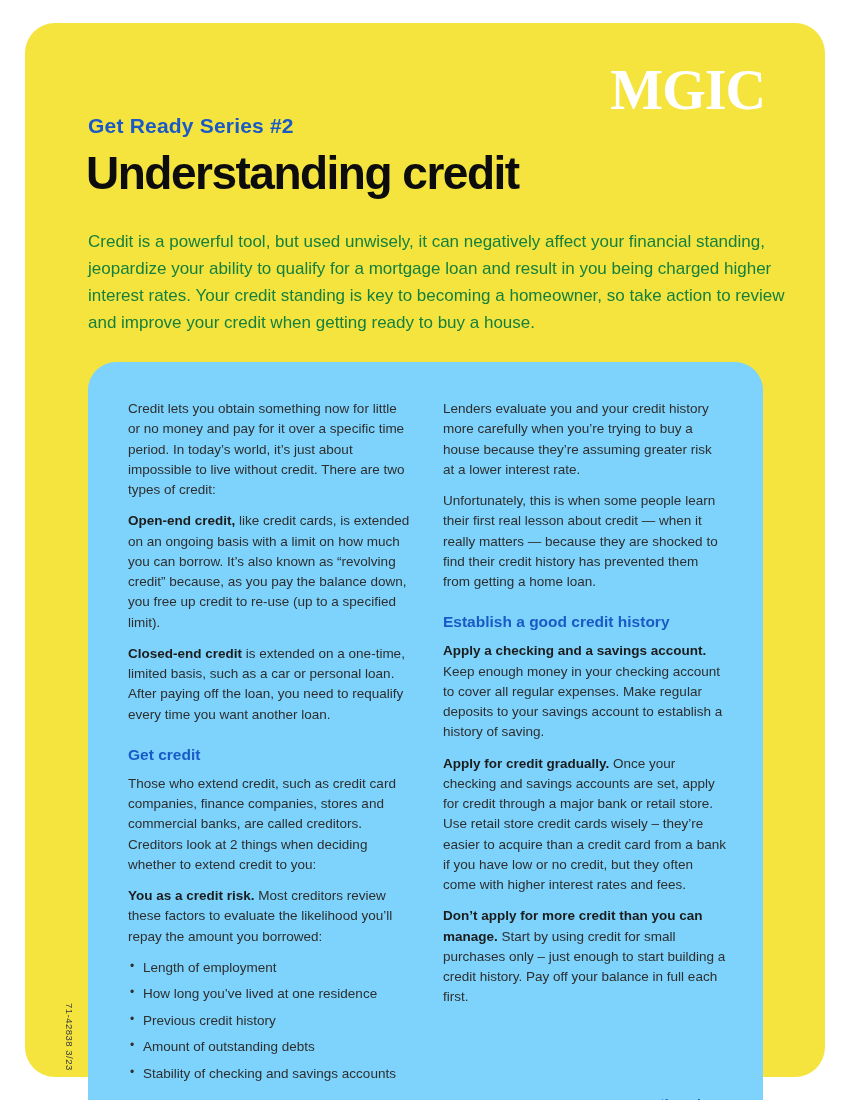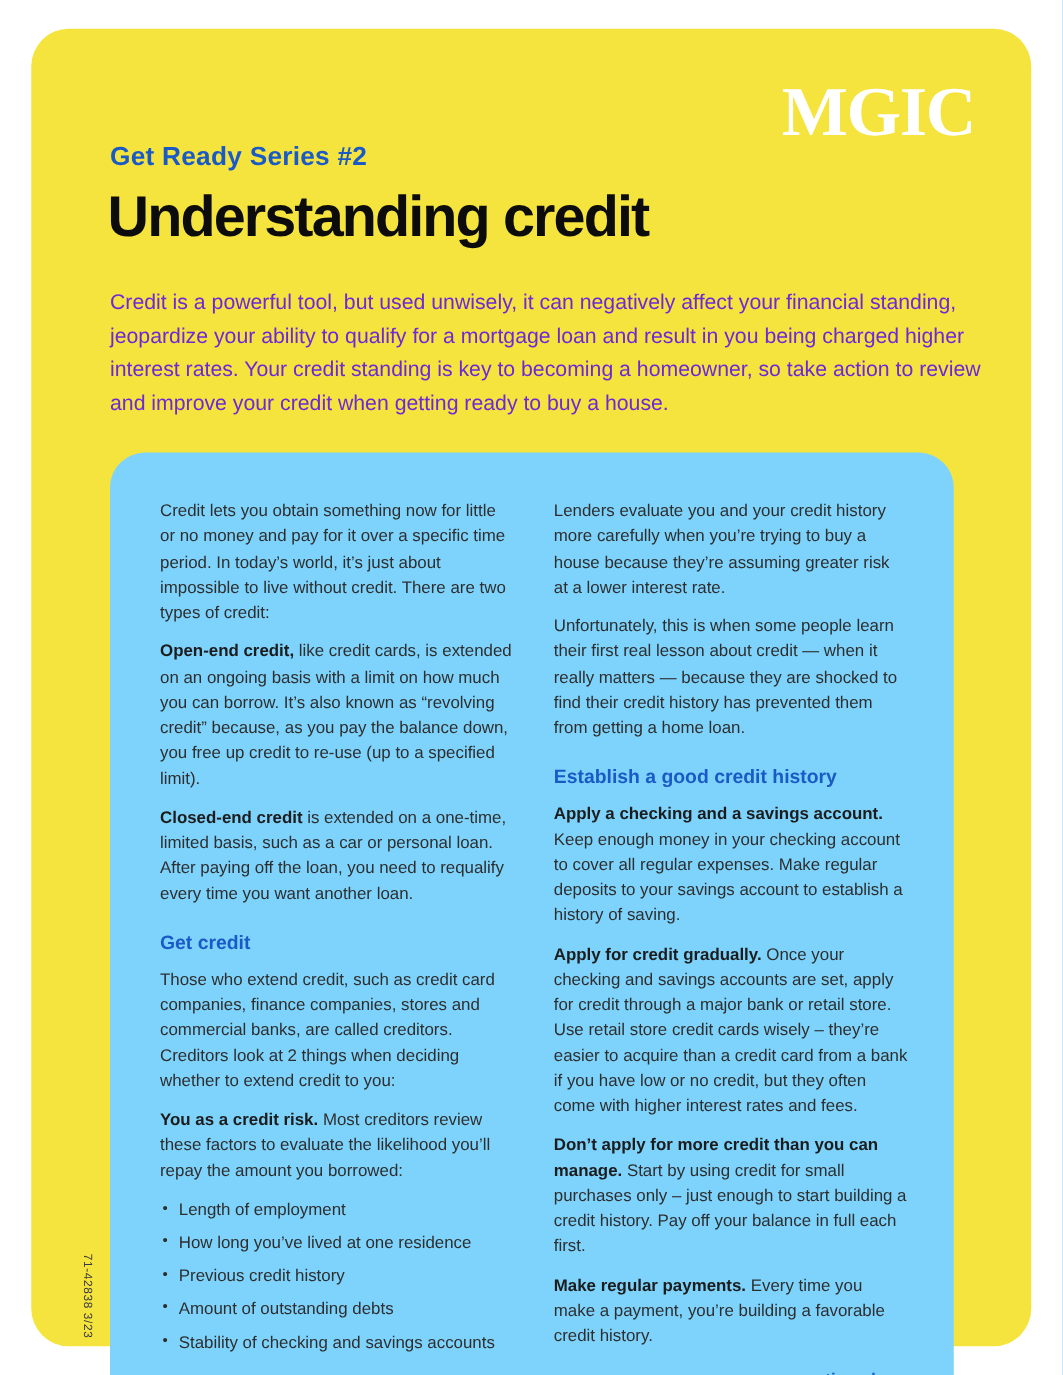--- a/index.html
+++ b/index.html
@@ -13,21 +13,21 @@
   }
   .yellow-sheet {
     position: absolute;
     left: 25px; top: 23px;
     width: 800px; height: 1054px;
     background: #F5E43E;
     border-radius: 30px;
   }
   .logo {
     position: absolute;
-    top: 62px; right: 70px;
+    top: 62px; right: 85px;
     font-family: "Liberation Serif", serif;
     font-weight: bold;
     font-size: 56px;
     line-height: 1;
     color: #ffffff;
     letter-spacing: -1px;
   }
   .series {
     position: absolute;
     left: 88px; top: 114px;
@@ -44,21 +44,21 @@
     color: #0c0c0c;
     letter-spacing: -1.5px;
     text-align: right;
   }
   .intro {
     position: absolute;
     left: 88px; top: 212px;
     width: 705px;
     font-size: 17px;
     line-height: 1.58;
-    color: #6d28d9;
+    color: #15803d;
   }
   .white-card {
     position: absolute;
     left: 88px; top: 362px;
     width: 675px; height: 750px;
     background: #7dd3fc;
     border-radius: 28px 28px 0 0;
     padding-left: 17px;
   }
   .col { position: absolute; top: 37px; width: 283px; }
@@ -146,19 +146,18 @@
 
   <div class="col col-right">
     <p><span>Lenders evaluate you and your credit history more carefully when you’re trying to buy a house because they’re assuming greater risk at a lower interest rate.</span></p>
     <p><span>Unfortunately, this is when some people learn their first real lesson about credit — when it really matters — because they are shocked to find their credit history has prevented them from getting a home loan.</span></p>
 
     <h2 class="section-heading">Establish a good credit history</h2>
 
     <p><b>Apply a checking and a savings account.</b><span> Keep enough money in your checking account to cover all regular expenses. Make regular deposits to your savings account to establish a history of saving.</span></p>
     <p><b>Apply for credit gradually.</b><span> Once your checking and savings accounts are set, apply for credit through a major bank or retail store. Use retail store credit cards wisely – they’re easier to acquire than a credit card from a bank if you have low or no credit, but they often come with higher interest rates and fees.</span></p>
     <p><b>Don’t apply for more credit than you can manage.</b><span> Start by using credit for small purchases only – just enough to start building a credit history. Pay off your balance in full each first.</span></p>
-    <p><b>Make regular payments.</b><span> Every time you make a payment, you’re building a favorable credit history.</span></p>
   </div>
 
   <div class="continued">continued →</div>
 </div>
 
 <div class="doc-code">71-42838 3/23</div>
 
 </body></html>

